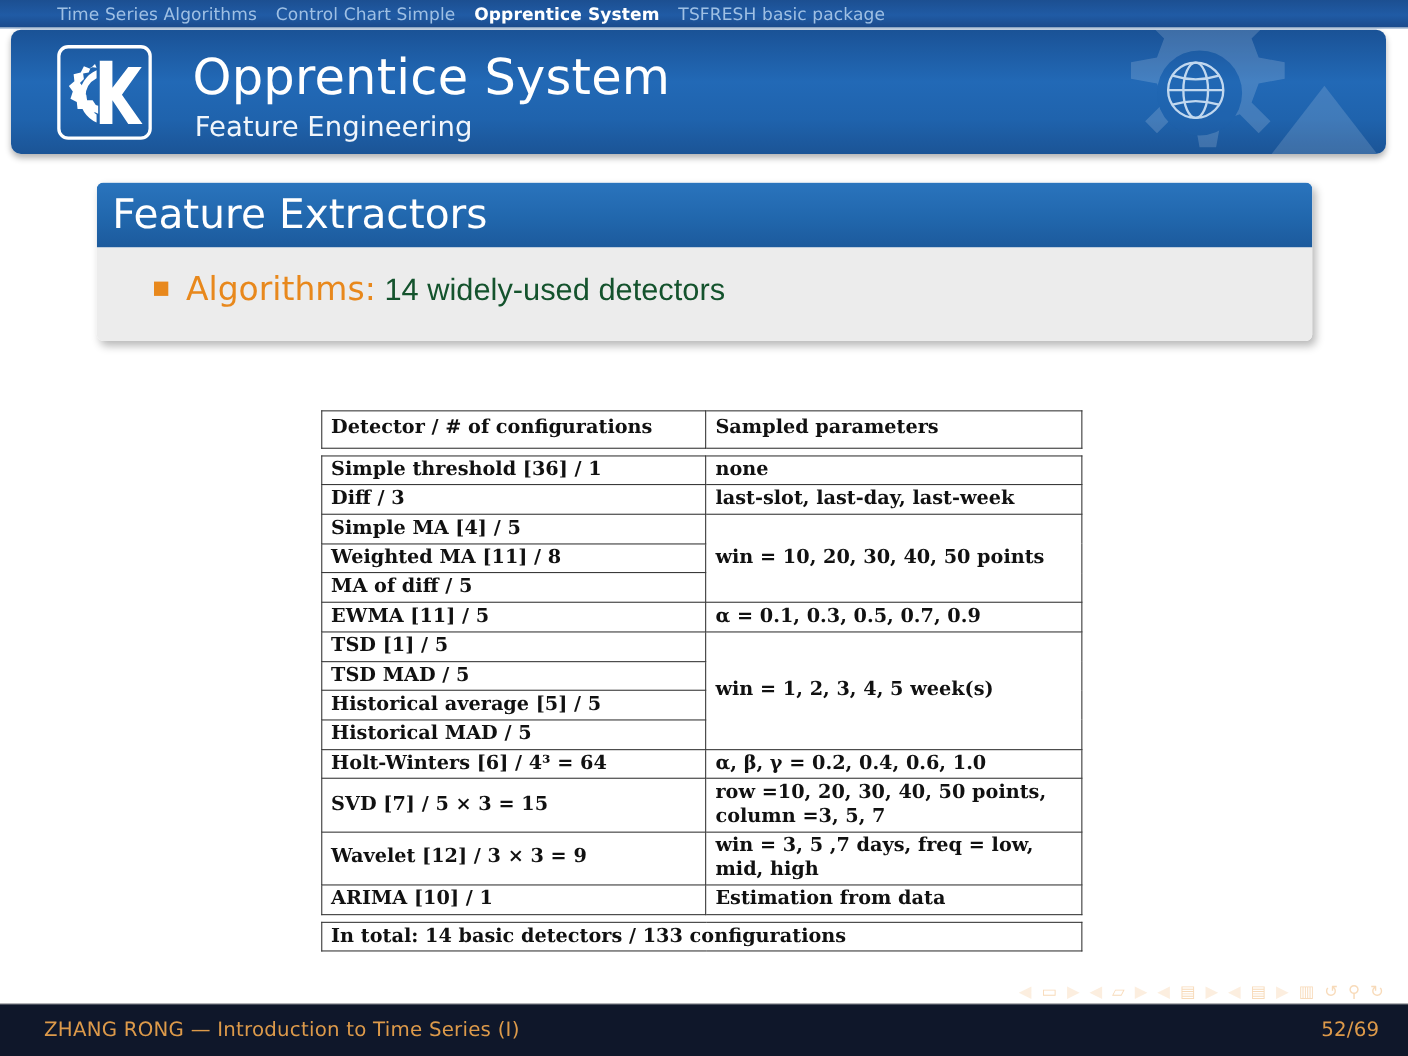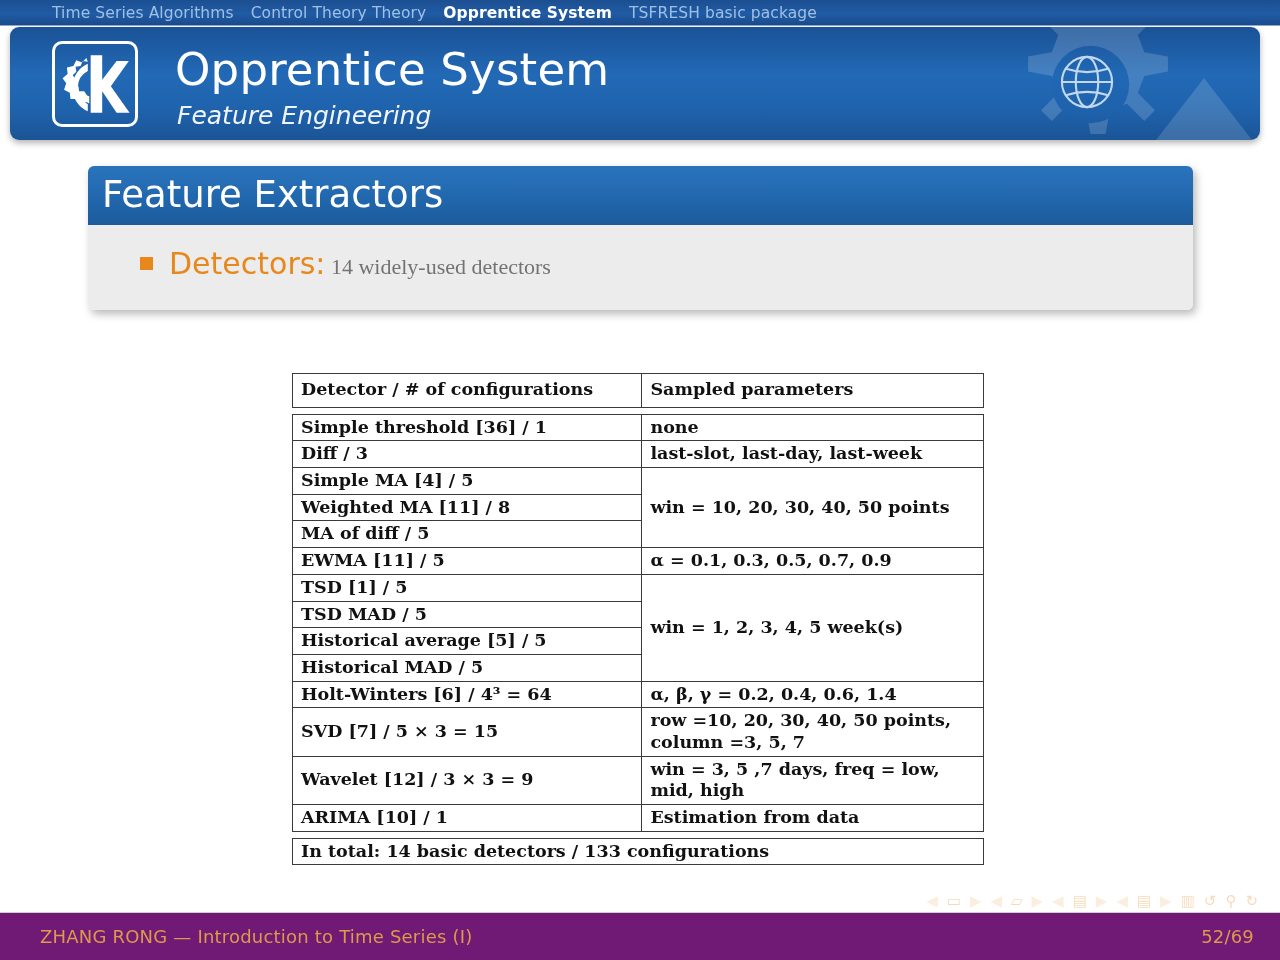--- a/index.html
+++ b/index.html
@@ -90,21 +90,20 @@
     letter-spacing: .2px;
     font-family: "DejaVu Sans", sans-serif;
   }
   #header-subtitle {
     position: absolute;
     left: 167px; top: 76px;
     color: #f0f5fb;
     font-size: 25px;
     line-height: 1;
     font-family: "DejaVu Sans", sans-serif;
-    font-style: italic;
   }
 
   
   #block {
     position: absolute;
     left: 88px; top: 166px;
     width: 1105px;
     border-radius: 6px;
     overflow: hidden;
     box-shadow: 3px 4px 8px rgba(0,0,0,.28);
@@ -133,23 +132,23 @@
     position: relative;
     top: -4px;
   }
   .bullet-accent {
     color: #e8881c;
     font-size: 30px;
     font-family: "DejaVu Sans", sans-serif;
     white-space: pre;
   }
   .bullet-plain {
-    color: #737373;
-    font-size: 22px;
-    font-family: Liberation Serif, serif;
+    color: #14532d;
+    font-size: 28px;
+    font-family: Liberation Sans, sans-serif;
   }
 
   
   #table-wrap {
     position: absolute;
     left: 292px; top: 373px;
     width: 692px;
   }
   table.detector-table {
     border-collapse: collapse;
@@ -189,41 +188,41 @@
     font-family: "DejaVu Sans", sans-serif;
     line-height: 1;
   }
   .navsym.dim { opacity: .45; }
 
   
   #footer {
     position: absolute;
     left: 0; bottom: 0;
     width: 1280px; height: 48px;
-    background: #701a75;
+    background: #0f172a;
     border-top: 1px solid #cfcfcf;
     box-sizing: border-box;
     display: flex;
     align-items: center;
     justify-content: space-between;
     padding: 0 26px 0 40px;
   }
   #footer-left, #footer-right {
     color: #dd9a4a;
     font-size: 18px;
     font-family: "DejaVu Sans", sans-serif;
     letter-spacing: .2px;
   }
 </style>
 </head>
 <body>
 
 <div id="nav-bar">
   <span class="nav-item">Time Series Algorithms</span>
-  <span class="nav-item">Control Theory Theory</span>
+  <span class="nav-item">Control Chart Simple</span>
   <span class="nav-item active">Opprentice System</span>
   <span class="nav-item">TSFRESH basic package</span>
 </div>
 
 <div id="header-wrap">
   <div id="header">
 
     <svg id="header-gear" viewBox="0 0 100 100">
       <path fill="#ffffff" d="M50 8 l7 0 2 11 8 3 8-8 5 5 -8 8 3 8 11 2 0 7 -11 2 -3 8 8 8 -5 5 -8-8 -8 3 -2 11 -7 0 -2-11 -8-3 -8 8 -5-5 8-8 -3-8 -11-2 0-7 11-2 3-8 -8-8 5-5 8 8 8-3z"></path>
       <circle cx="50" cy="50" r="18" fill="#1f63ad"></circle>
@@ -256,21 +255,21 @@
   </div>
 </div>
 
 <div id="block">
   <div id="block-title">Feature Extractors</div>
   <div id="block-body">
 
     <div class="bullet-row">
       <span class="bullet-mark"></span>
       <span>
-        <span class="bullet-accent">Detectors:</span><span class="bullet-plain"> 14 widely-used detectors</span>
+        <span class="bullet-accent">Algorithms:</span><span class="bullet-plain"> 14 widely-used detectors</span>
       </span>
     </div>
 
 
   </div>
 </div>
 
 <div id="table-wrap">
   <table class="detector-table">
     <tbody>
@@ -317,21 +316,21 @@
       </tr>
       <tr>
         <td class="col-a">Historical average [5] / 5</td>
       </tr>
       <tr>
         <td class="col-a">Historical MAD / 5</td>
       </tr>
 
       <tr>
         <td class="col-a">Holt-Winters [6] / 4³ = 64</td>
-        <td class="col-b">α, β, γ = 0.2, 0.4, 0.6, 1.4</td>
+        <td class="col-b">α, β, γ = 0.2, 0.4, 0.6, 1.0</td>
       </tr>
       <tr>
         <td class="col-a">SVD [7] / 5 × 3 = 15</td>
         <td class="col-b">row =10, 20, 30, 40, 50 points, column =3, 5, 7</td>
       </tr>
       <tr>
         <td class="col-a">Wavelet [12] / 3 × 3 = 9</td>
         <td class="col-b">win = 3, 5 ,7 days,      freq = low, mid, high</td>
       </tr>
       <tr>

